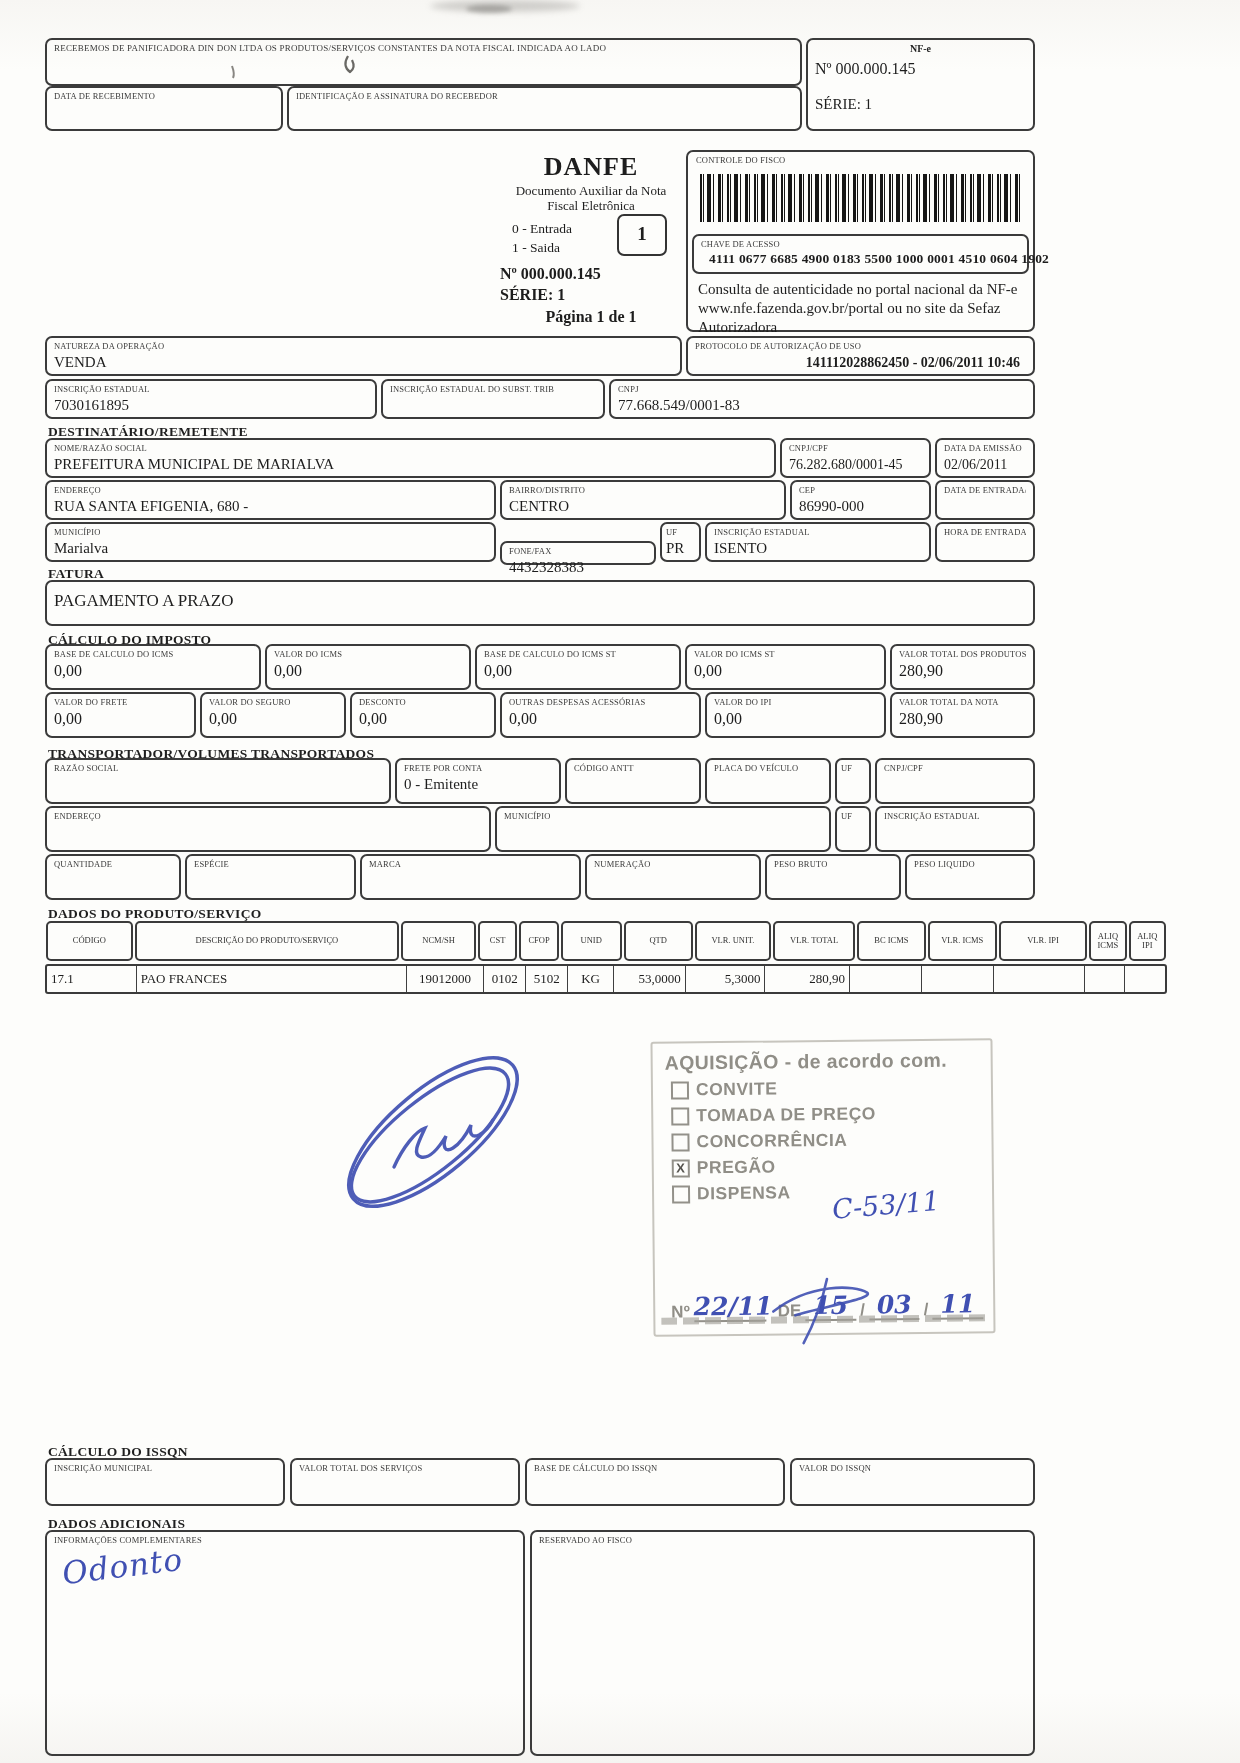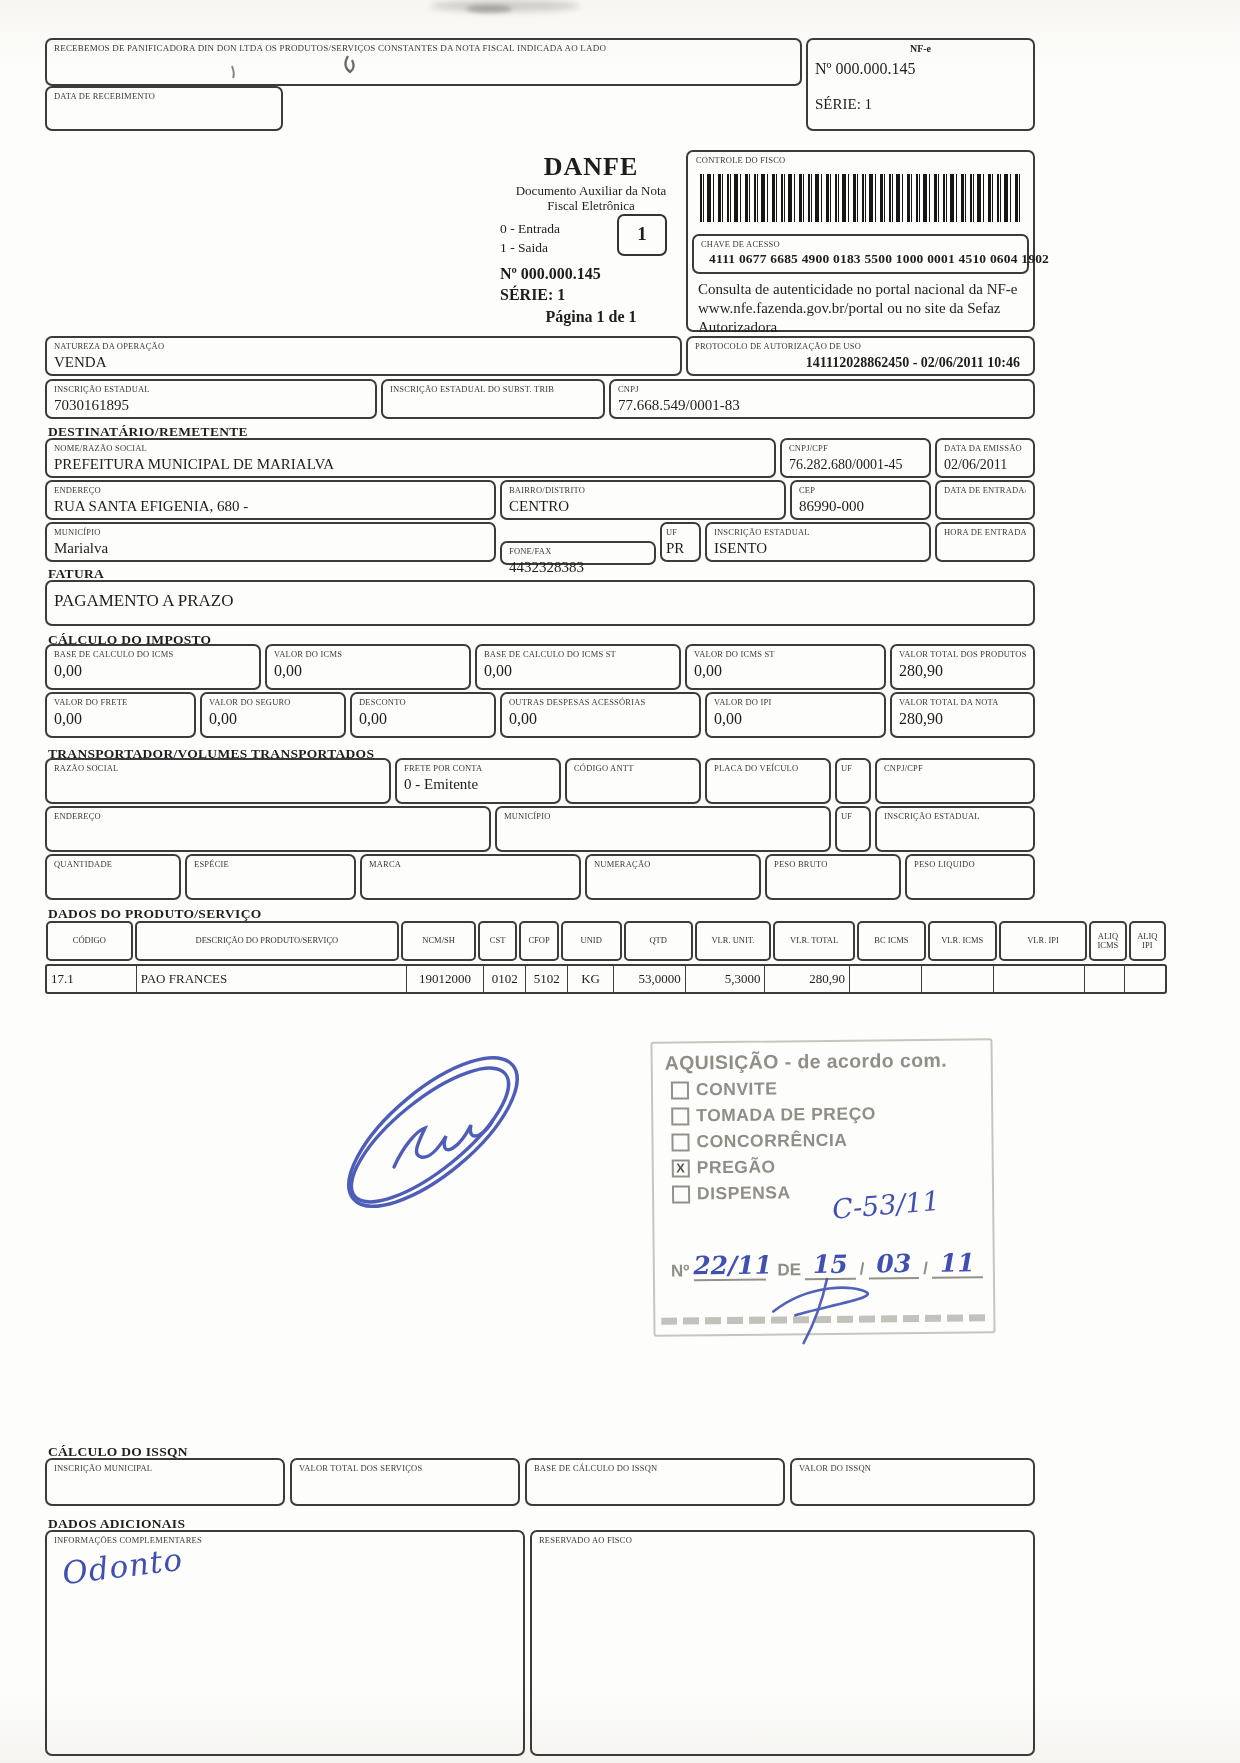--- a/index.html
+++ b/index.html
@@ -17,21 +17,21 @@
 
   
   .smudge1 { position:absolute; left:430px; top:0; width:150px; height:12px; background:#8f8d89; opacity:.38; filter:blur(3px); border-radius:50%; }
   .smudge2 { position:absolute; left:466px; top:5px; width:46px; height:8px; background:#6f6d69; opacity:.45; filter:blur(2px); border-radius:50%; }
 
   
   .emit-name { margin-top:42px; font-size:22px; font-weight:bold; text-align:center; letter-spacing:.3px; }
   .emit-addr { position:absolute; left:4px; right:4px; bottom:10px; font-size:14.5px; font-weight:bold; text-align:center; line-height:19px; }
   .danfe-title { font-size:26px; font-weight:bold; text-align:center; letter-spacing:1px; }
   .danfe-sub { font-size:13px; text-align:center; line-height:15px; margin-top:1px; }
-  .danfe-es { font-size:13.5px; line-height:19px; margin-top:6px; }
+  .danfe-es { font-size:13.5px; line-height:19px; margin-top:6px;margin-left:12px; }
   .tipo-box { position:absolute; left:117px; top:62px; width:46px; height:38px; border:2.5px solid #333; border-radius:7px; text-align:center; font-size:19px; font-weight:bold; line-height:36px; background:#fff0; }
   .danfe-num { font-size:16px; font-weight:bold; margin-top:8px; }
   .danfe-line { font-size:16px; font-weight:bold; margin-top:3px; }
   .danfe-page { font-size:16px; font-weight:bold; margin-top:4px; text-align:center; }
 
   .barcode { position:absolute; left:12px; top:22px; right:12px; height:48px;
     background:repeating-linear-gradient(90deg,#161616 0 2px,transparent 2px 3px,#161616 3px 4px,transparent 4px 7px,#161616 7px 11px,transparent 11px 13px,#161616 13px 14px,transparent 14px 18px,#161616 18px 21px,transparent 21px 22px,#161616 22px 23px,transparent 23px 27px); }
   .chave-box { position:absolute; left:4px; top:82px; right:4px; height:40px; border:2px solid #3b3b3b; border-radius:7px; box-sizing:border-box; padding:3px 7px 2px; }
   .chave-val { font-size:13.5px; font-weight:bold; margin-top:2px; letter-spacing:.2px; white-space:nowrap;margin-left:8px; }
   .consulta { position:absolute; left:10px; right:8px; top:128px; font-size:15px; line-height:19px; }
@@ -76,20 +76,23 @@
 
   <div class="box" style="left:45px; top:38px; width:757px; height:48px;">
     <span class="lbl" style="font-size:9px;">RECEBEMOS DE PANIFICADORA DIN DON LTDA OS PRODUTOS/SERVIÇOS CONSTANTES DA NOTA FISCAL INDICADA AO LADO</span>
   </div>
   <svg class="artifact" width="160" height="36" viewBox="0 0 160 36">
     <path d="M12 18 q 3 8 1 12" stroke="#55534f" stroke-width="2" fill="none" opacity=".7"></path>
     <path d="M128 8 q -6 10 2 16 q 6 -4 2 -12" stroke="#44423e" stroke-width="2.2" fill="none" opacity=".8"></path>
   </svg>
   <div class="box" style="left:45px; top:86px; width:238px; height:45px;">
     <span class="lbl">DATA DE RECEBIMENTO</span>
+  </div>
+  <div class="box" style="left:287px; top:86px; width:515px; height:45px;">
+    <span class="lbl">IDENTIFICAÇÃO E ASSINATURA DO RECEBEDOR</span>
   </div>
   <div class="box" style="left:806px; top:38px; width:229px; height:93px;">
     <div class="ctr" style="font-size:10px; font-weight:bold;">NF-e</div>
     <div style="font-size:16px; margin-top:6px;">Nº 000.000.145</div>
     <div style="font-size:15px; margin-top:18px;">SÉRIE: 1</div>
   </div>
 
 
   <div style="position:absolute; left:500px; top:152px; width:182px; height:178px;">
     <div class="danfe-title">DANFE</div>
@@ -407,21 +410,21 @@
     </div>
     <div class="stamp-annot hw">C-53/11</div>
     <div class="numline">
       <span class="pr">Nº</span>
       <span class="seg" style="width:72px;"><span class="hw">22/11</span></span>
       <span class="pr" style="margin-left:12px;">DE</span>
       <span class="seg" style="width:52px;"><span class="hw">15</span></span>
       <span class="pr">/</span>
       <span class="seg" style="width:52px;"><span class="hw">03</span></span>
       <span class="pr">/</span>
-      <span class="seg" style="width:52px;"><span class="hw">11</span></span>
+      <span class="seg" style="width:52px;margin-top:41px;"><span class="hw">11</span></span>
     </div>
     <div class="stamp-base"></div>
     <svg class="stamp-sig" width="150" height="78" viewBox="0 0 150 78">
       <g fill="none" stroke="#4050b2" stroke-width="2.6" stroke-linecap="round" opacity=".9">
         <path d="M22 42 C 58 14, 104 16, 116 24 C 124 30, 70 38, 44 46"></path>
         <path d="M76 10 C 72 28, 64 52, 52 74"></path>
       </g>
     </svg>
   </div>
 

